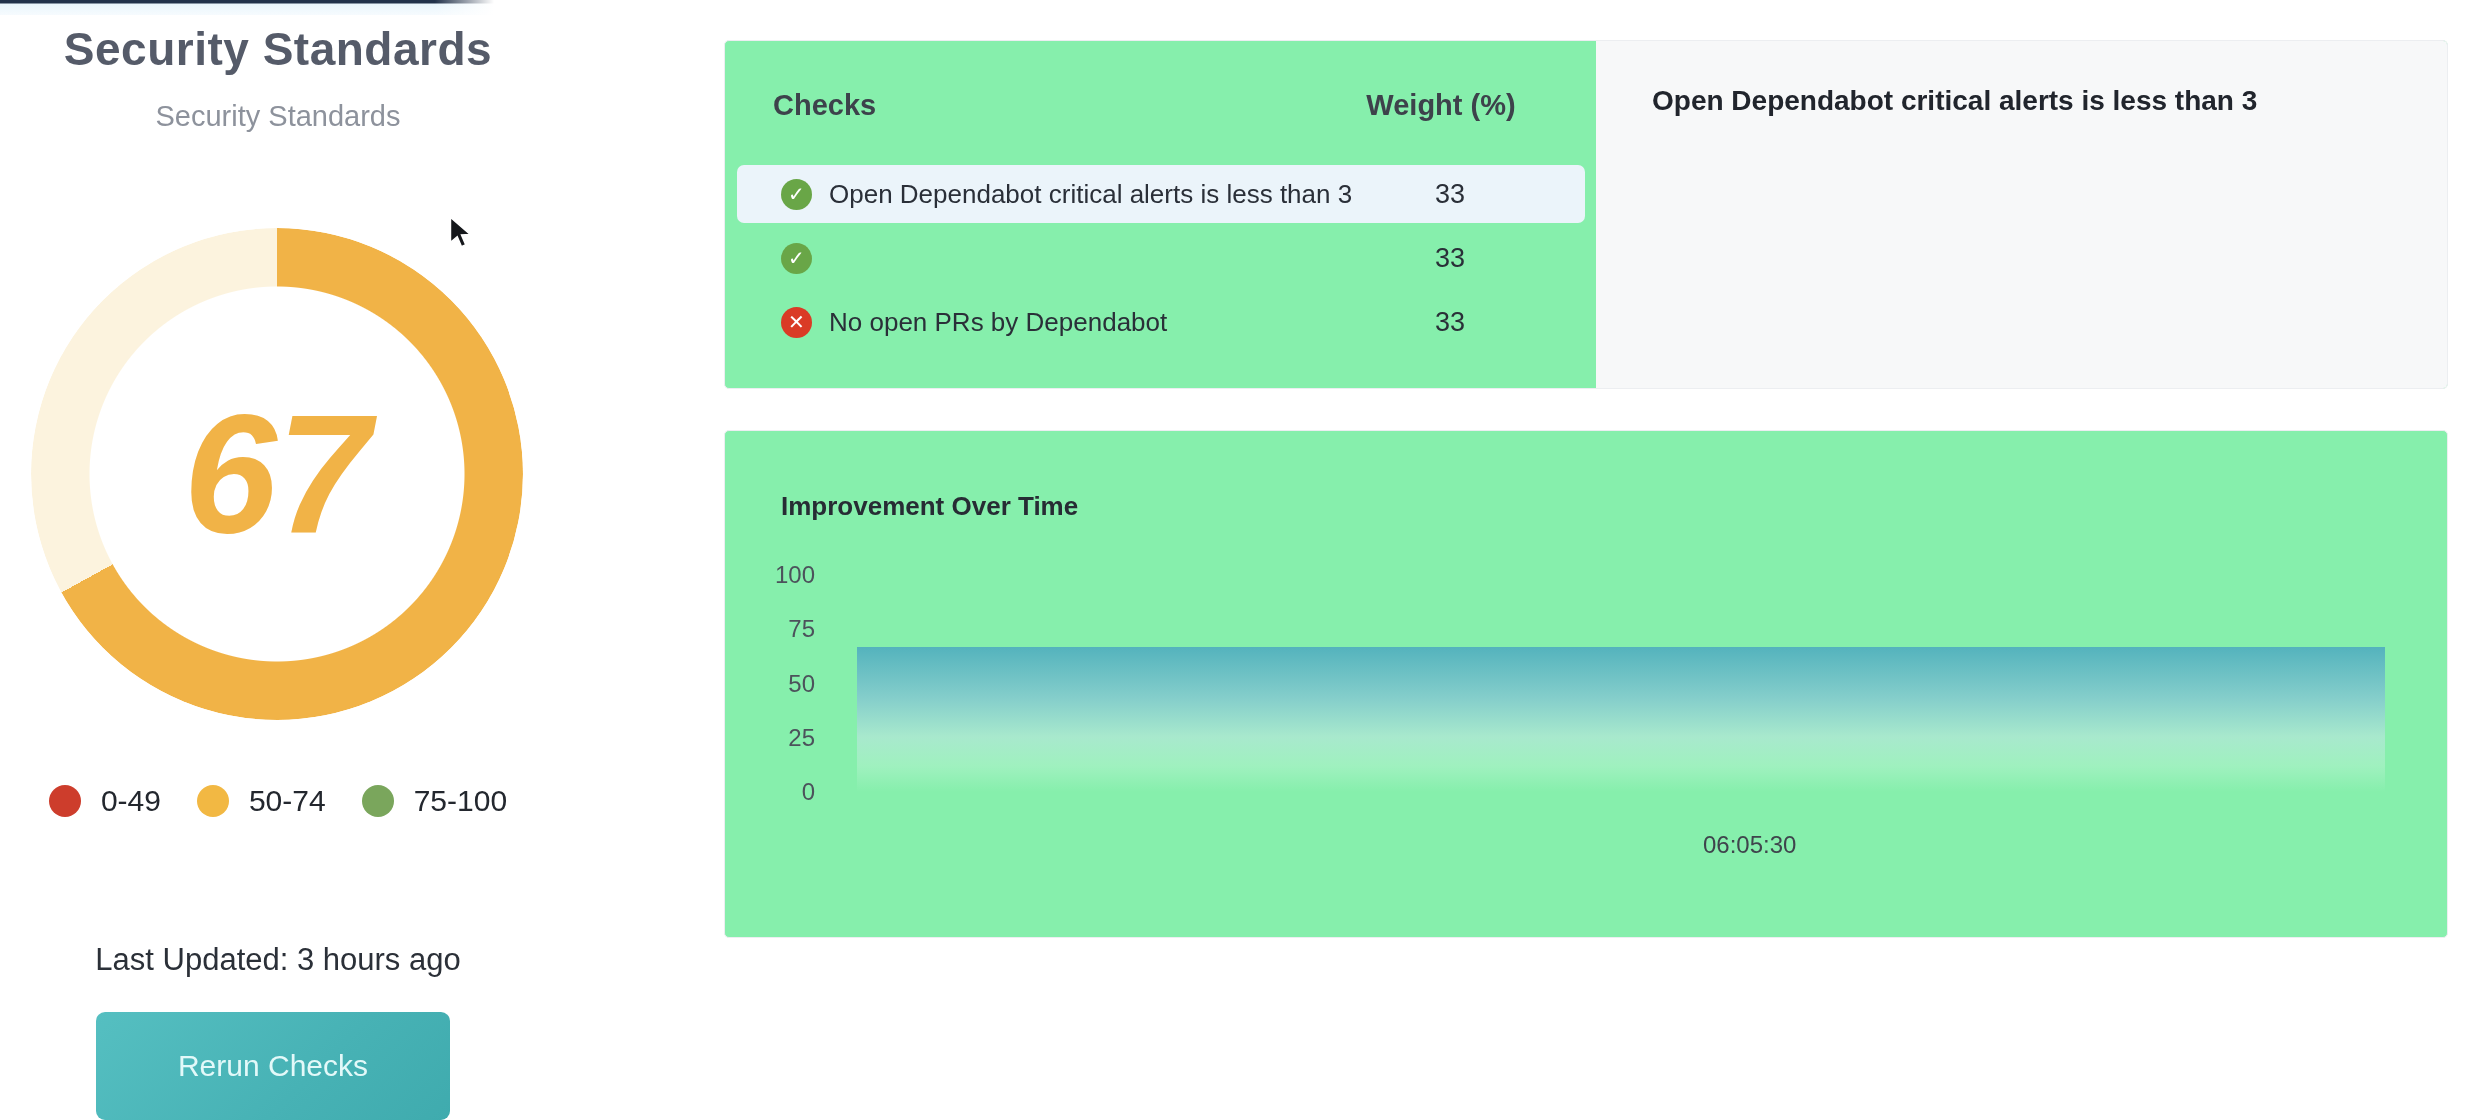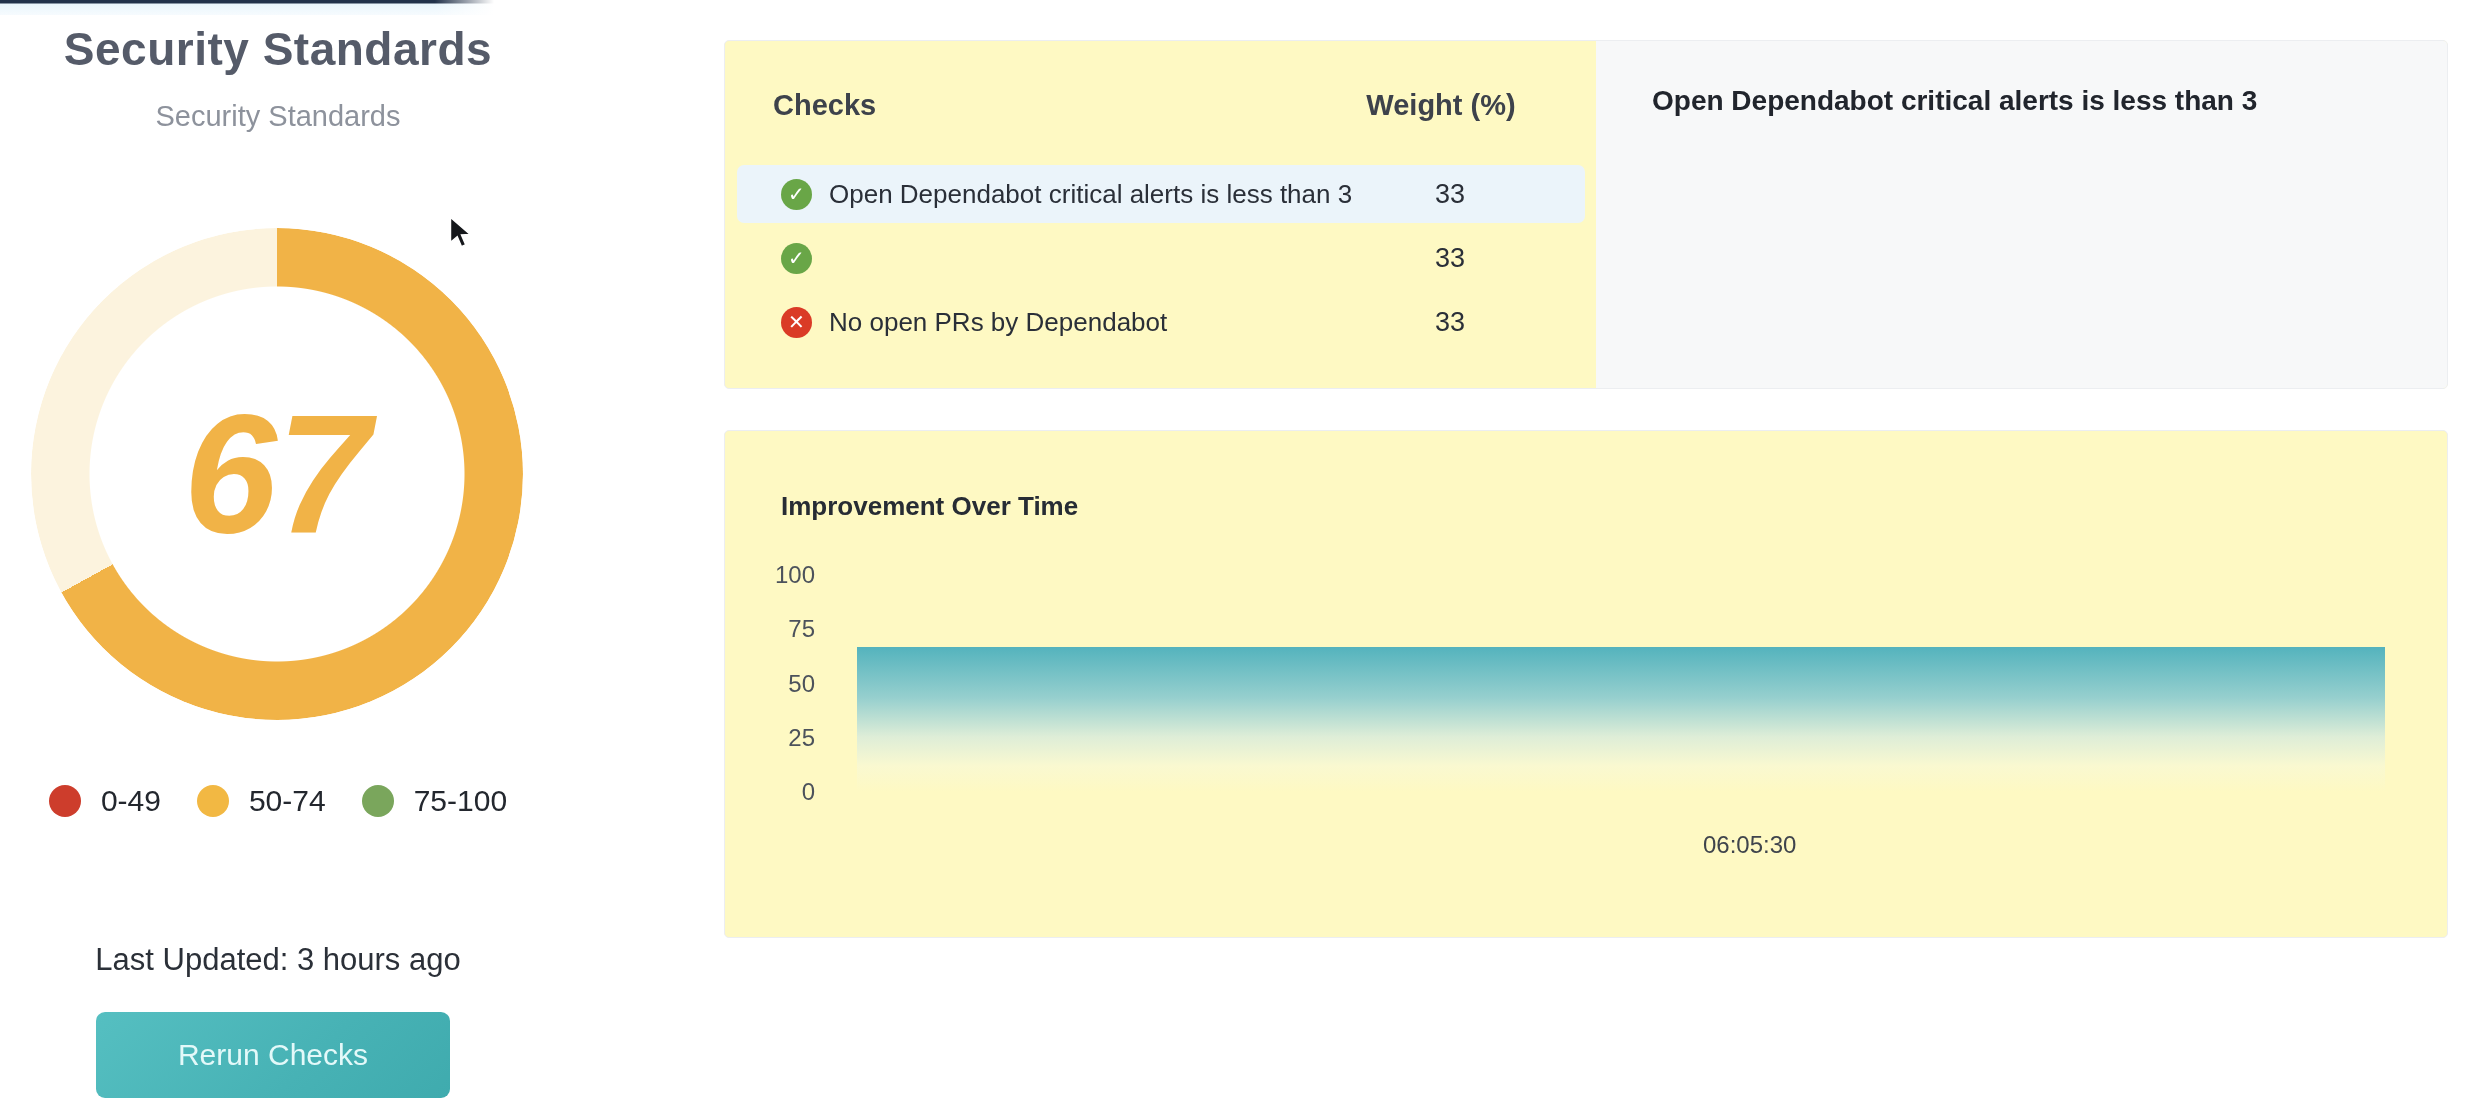--- a/index.html
+++ b/index.html
@@ -31,27 +31,27 @@
 
   .legend { position:absolute; left:0; top:784px; width:556px; display:flex;
     justify-content:center; align-items:center; gap:36px; }
   .legend-item { display:flex; align-items:center; gap:20px; }
   .legend-dot { width:32px; height:32px; border-radius:50%; flex:0 0 auto; }
   .legend-label { font-size:30px; color:#23272e; }
 
   .last-updated { position:absolute; left:0; top:942px; width:556px; text-align:center;
     font-size:31px; color:#2b3038; }
 
-  .rerun-btn { position:absolute; left:96px; top:1012px; width:354px; height:86px;
+  .rerun-btn { position:absolute; left:96px; top:1012px; width:354px; height:108px;
     border:none; border-radius:9px; cursor:pointer;
     background:linear-gradient(135deg,#55bfc1 0%,#47b2b5 60%,#3fabae 100%);
     color:#e3f9f9; font-size:30px; font-family:inherit; }
 
   
-  .card { position:absolute; background:#fef9c3; border:1px solid #eceef1; border-radius:5px; }
+  .card { position:absolute; background:#86efac; border:1px solid #eceef1; border-radius:5px; }
   .card-checks { left:724px; top:40px; width:1724px; height:349px; }
   .card-chart  { left:724px; top:430px; width:1724px; height:508px; }
 
   
   .checks-title { position:absolute; left:48px; top:48px; font-size:29px; font-weight:700; color:#3d424b; }
   .weight-header { position:absolute; left:610px; top:48px; width:212px; text-align:center;
     font-size:29px; font-weight:700; color:#3d424b; }
   .check-row { position:absolute; left:12px; width:848px; height:58px; border-radius:7px;
     display:flex; align-items:center; padding-left:44px; cursor:pointer; }
   .check-row.r0 { top:124px; background:#ebf4fa; }

